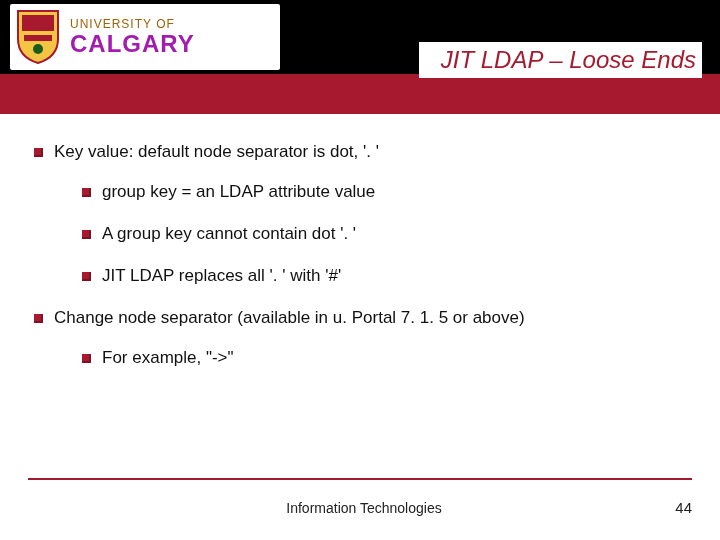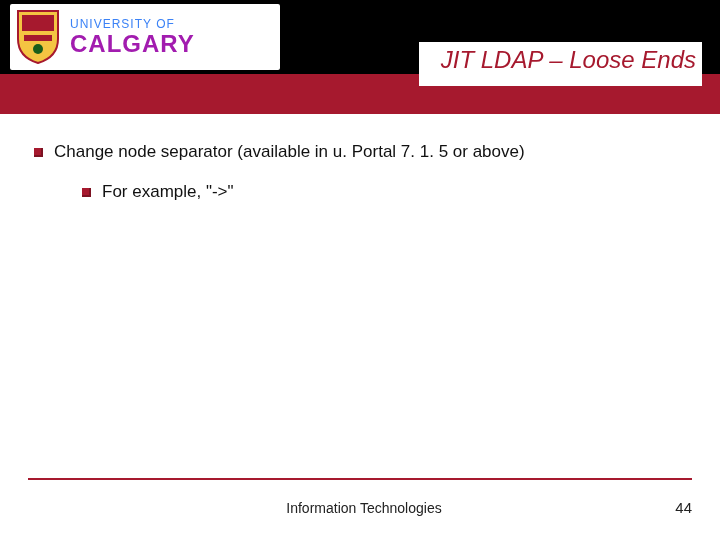--- a/index.html
+++ b/index.html
@@ -35,40 +35,40 @@
     position: relative;
   }
   .crest svg { width: 100%; height: 100%; }
   .uni-text {
     margin-left: 8px;
     line-height: 1.05;
   }
   .uni-top {
     font-size: 12px;
     letter-spacing: 1px;
-    color: #3b82f6;
+    color: #a16207;
   }
   .uni-bot {
     font-size: 24px;
     font-weight: bold;
     letter-spacing: 1px;
     color: #a21caf;
   }
   .title-bar {
     width: 100%;
     height: 40px;
     background: #a6192e;
     position: relative;
   }
   .title-inner {
     position: absolute;
     right: 18px;
     top: -32px;
     background: #ffffff;
-    padding: 4px 6px 12px 22px;
+    padding: 4px 6px 4px 22px;
     font-style: italic;
     font-size: 24px;
     color: #a6192e;
   }
   .content {
     padding: 28px 34px 0 34px;
   }
   ul.top {
     list-style: none;
   }
@@ -156,20 +156,28 @@
   </div>
 </div>
 
 <div class="title-bar">
   <div class="title-inner">JIT LDAP – Loose Ends</div>
 </div>
 
 <div class="content">
   <ul class="top">
     <li>
+      <span>Key value: default node separator is dot, '. '</span>
+      <ul class="sub">
+        <li>group key = an LDAP attribute value</li>
+        <li>A group key cannot contain dot '. '</li>
+        <li>JIT LDAP replaces all '. ' with '#'</li>
+      </ul>
+    </li>
+    <li>
       <span>Change node separator (available in u. Portal 7. 1. 5 or above)</span>
       <ul class="sub">
         <li>For example, "-&gt;"</li>
       </ul>
     </li>
   </ul>
 </div>
 
 <div class="footer-rule"></div>
 <div class="footer-text">Information Technologies</div>

